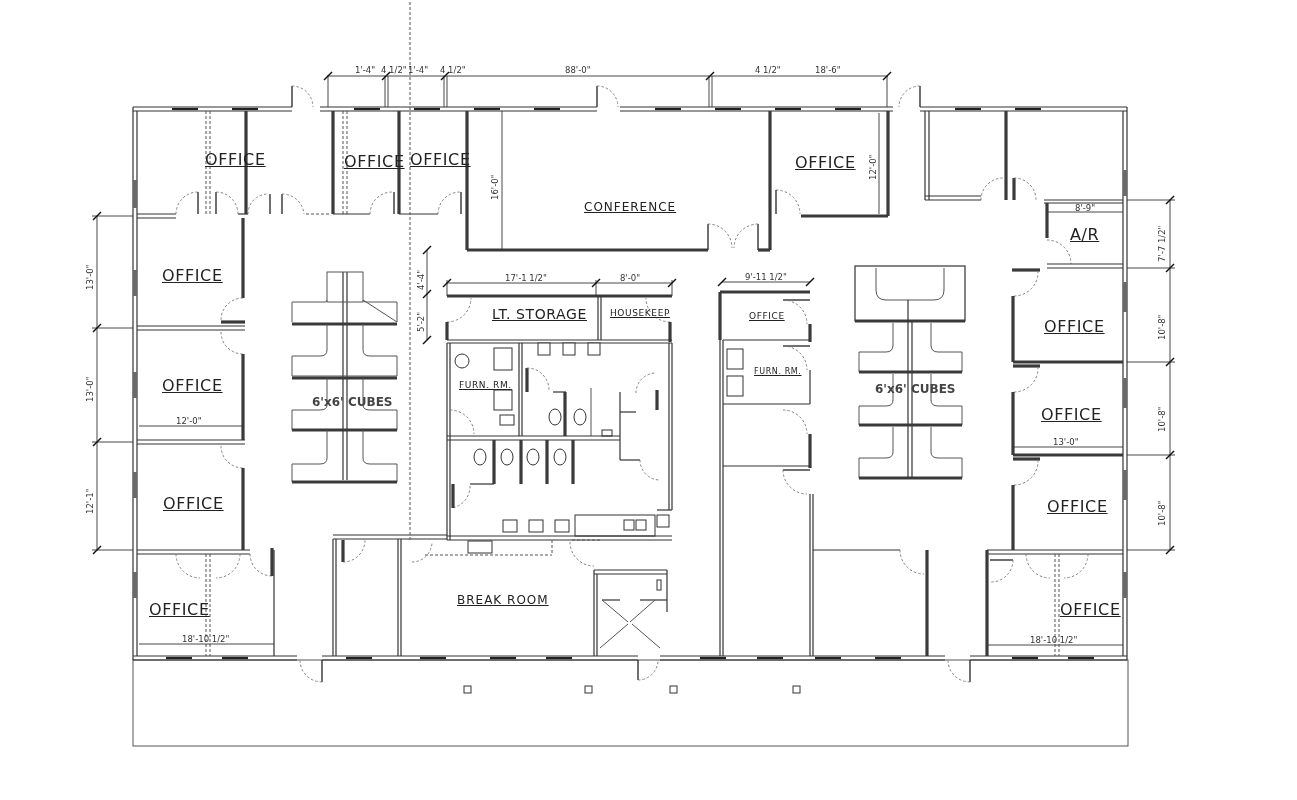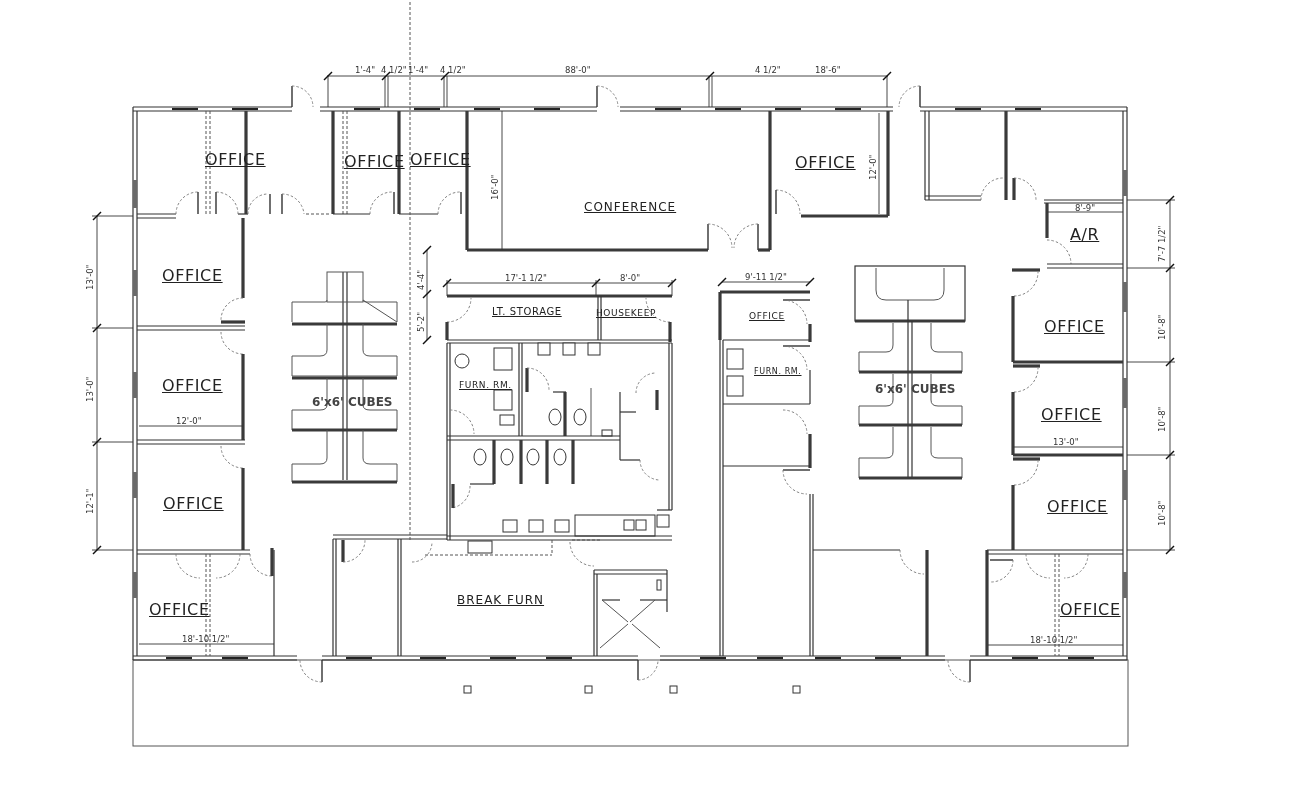--- a/index.html
+++ b/index.html
@@ -452,26 +452,26 @@
 <div class="lbl" style="left:205px;top:150px;">OFFICE</div>
 <div class="lbl" style="left:344px;top:152px;">OFFICE</div>
 <div class="lbl" style="left:410px;top:150px;">OFFICE</div>
 <div class="lbl big" style="left:584px;top:164px;margin-top:36px;">CONFERENCE</div>
 <div class="lbl" style="left:795px;top:153px;">OFFICE</div>
 <div class="lbl" style="left:1070px;top:225px;">A/R</div>
 <div class="lbl" style="left:162px;top:266px;">OFFICE</div>
 <div class="lbl" style="left:162px;top:376px;">OFFICE</div>
 <div class="lbl" style="left:163px;top:494px;">OFFICE</div>
 <div class="lbl" style="left:149px;top:600px;">OFFICE</div>
-<div class="lbl" style="left:492px;top:306px;font-size:10px;">LT. STORAGE</div>
-<div class="lbl" style="left:596px;top:308px;font-size:9px;">HOUSEKEEP</div>
+<div class="lbl" style="left:492px;top:306px;font-size:14px;">LT. STORAGE</div>
+<div class="lbl" style="left:610px;top:308px;font-size:9px;">HOUSEKEEP</div>
 <div class="lbl" style="left:459px;top:380px;font-size:9px;">FURN. RM.</div>
 <div class="lbl" style="left:749px;top:311px;font-size:9px;">OFFICE</div>
 <div class="lbl" style="left:754px;top:367px;font-size:8px;">FURN. RM.</div>
-<div class="lbl big" style="left:457px;top:593px;">BREAK FURN</div>
+<div class="lbl big" style="left:457px;top:593px;">BREAK ROOM</div>
 <div class="lbl" style="left:1044px;top:317px;">OFFICE</div>
 <div class="lbl" style="left:1041px;top:405px;">OFFICE</div>
 <div class="lbl" style="left:1047px;top:497px;">OFFICE</div>
 <div class="lbl" style="left:1060px;top:600px;">OFFICE</div>
 
 <div class="cube" style="left:312px;top:395px;">6'x6' CUBES</div>
 <div class="cube" style="left:875px;top:382px;">6'x6' CUBES</div>
 
 <div class="dimtxt" style="left:355px;top:65px;">1'-4"</div>
 <div class="dimtxt" style="left:381px;top:65px;">4 1/2"</div>

